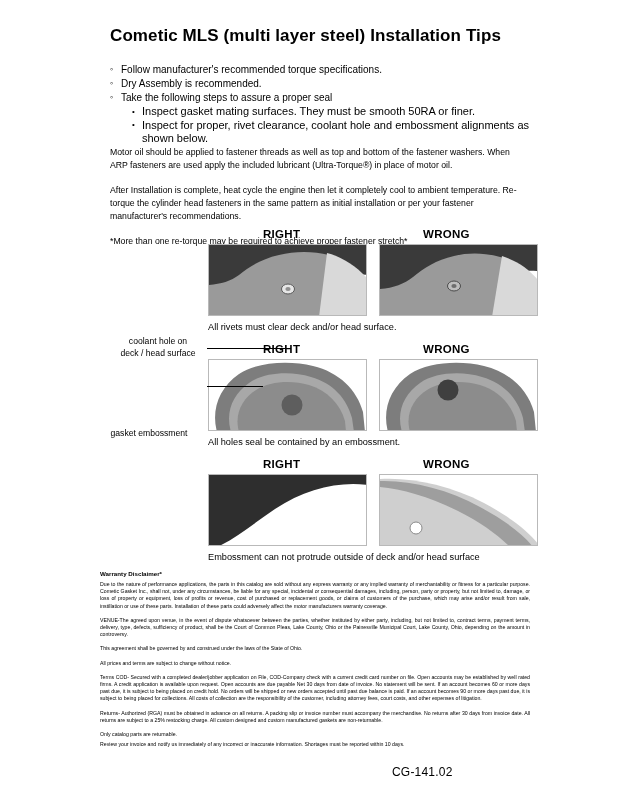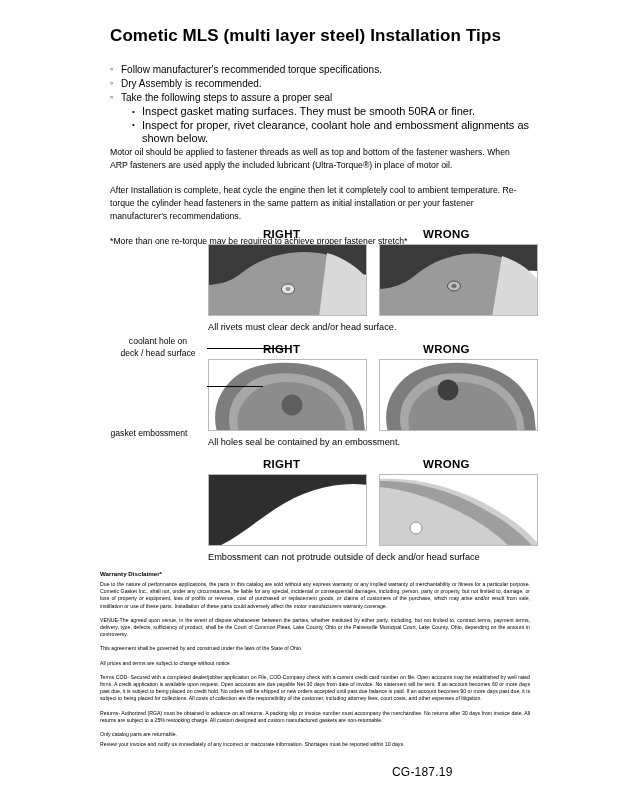--- a/index.html
+++ b/index.html
@@ -300,14 +300,14 @@
     <p>Due to the nature of performance applications, the parts in this catalog are sold without any express warranty or any implied warranty of merchantability or fitness for a particular purpose.  Cometic Gasket Inc., shall not, under any circumstances, be liable for any special, incidental or consequential damages, including, person, party or property, but not limited to, damage, or loss of property or equipment, loss of profits or revenue, cost of purchased or replacement goods, or claims of customers of the purchase, which may arise and/or result from sale, instillation or use of these parts.  Installation of these parts could adversely affect the motor manufacturers warranty coverage.</p>
     <p>VENUE-The agreed upon venue, in the event of dispute whatsoever between the parties, whether instituted by either party, including, but not limited to, contract terms, payment terms, delivery, type, defects, sufficiency of product, shall be the Court of Common Pleas, Lake County, Ohio or the Painesville Municipal Court, Lake County, Ohio, depending on the amount in controversy.</p>
     <p>This agreement shall be governed by and construed under the laws of the State of Ohio.</p>
     <p>All prices and terms are subject to change without notice.</p>
     <p>Terms COD- Secured with a completed dealer/jobber application on File, COD-Company check with a current credit card number on file.  Open accounts may be established by well rated firms.  A credit application is available upon request.  Open accounts are due payable Net 30 days from date of invoice.  No statement will be sent.  If an account becomes 60 or more days past due, it is subject to being placed on credit hold.  No orders will be shipped or new orders accepted until past due balance is paid.  If an account becomes 90 or more days past due, it is subject to being placed for collections.  All costs of collection are the responsibility of the customer, including attorney fees, court costs, and other expenses of litigation.</p>
     <p>Returns- Authorized (RGA) must be obtained in advance on all returns.  A packing slip or invoice number must accompany the merchandise.  No returns after 30 days from invoice date.  All returns are subject to a 25% restocking charge.  All custom designed and custom manufactured gaskets are non-returnable.</p>
     <p style="margin-bottom:3px;">Only catalog parts are returnable.</p>
     <p>Review your invoice and notify us immediately of any incorrect or inaccurate information.  Shortages must be reported within 10 days.</p>
   </div>
 
-  <div class="docnum">CG-187.19</div>
+  <div class="docnum">CG-141.02</div>
 </div>
 
 </body></html>

